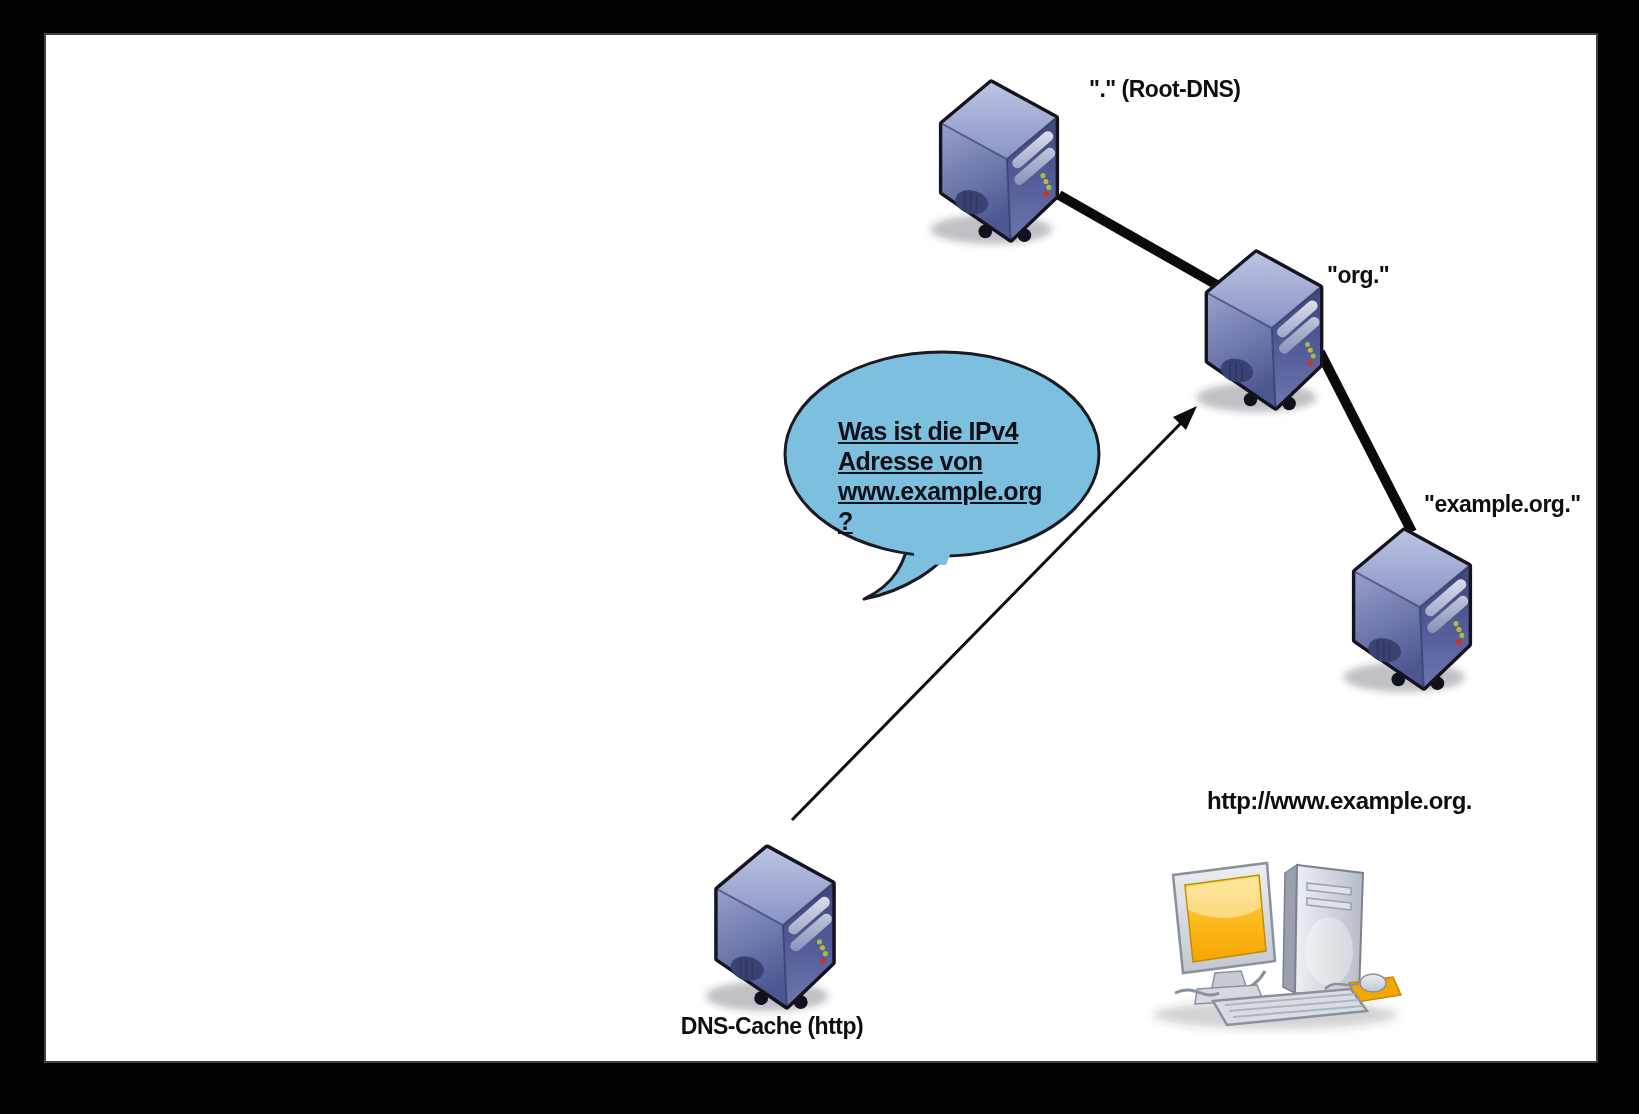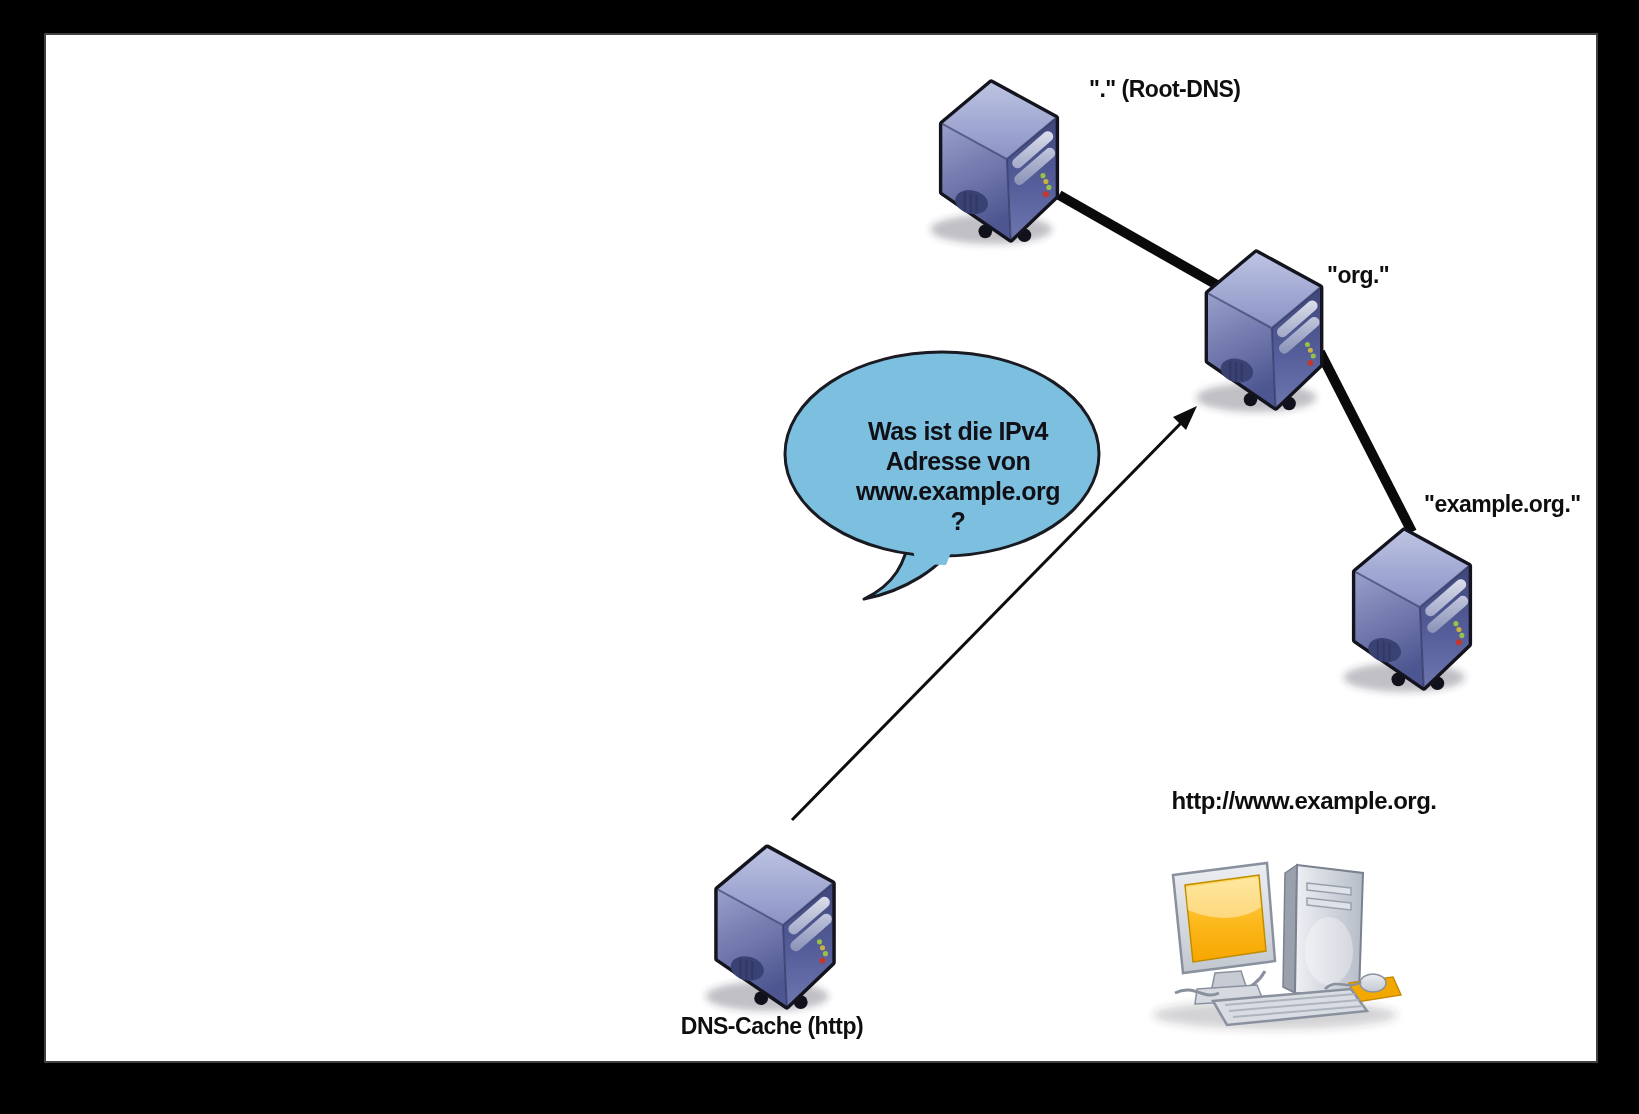--- a/index.html
+++ b/index.html
@@ -23,26 +23,27 @@
     font-weight:bold;
     font-size:23px;
     letter-spacing:-0.5px;
     color:#0e0e0e;
     white-space:nowrap;
   }
   .centered{text-align:center;}
   .bubble-text{
     position:absolute;
     left:792px;top:381px;width:240px;
-    text-align:center;
+    text-align:left;
     font-weight:bold;
     font-size:25px;
     line-height:30px;
     letter-spacing:-0.5px;
     color:#101016;
+    text-decoration:underline;
   }
   .bubble-text div{white-space:nowrap;}
 </style>
 </head>
 <body>
 
 <div class="frame">
   <div class="canvas">
 
     <svg class="scene" viewBox="0 0 1550 1026">
@@ -146,21 +147,21 @@
     </svg>
 
     <div class="node-label" style="left:1043px;top:41px;">"." (Root-DNS)</div>
 
     <div class="node-label" style="left:1281px;top:227px;">"org."</div>
 
     <div class="node-label" style="left:1378px;top:456px;">"example.org."</div>
 
     <div class="node-label centered" style="left:626px;top:978px;width:200px;">DNS-Cache (http)</div>
 
-    <div class="node-label centered" style="left:1090px;top:752px;width:336px;font-size:24px;">http://www.example.org.</div>
+    <div class="node-label centered" style="left:1090px;top:752px;width:336px;font-size:24px;text-align:right;">http://www.example.org.</div>
 
     <div class="bubble-text">
       <div>Was ist die IPv4</div>
       <div>Adresse von</div>
       <div>www.example.org</div>
       <div>?</div>
     </div>
 
   </div>
 </div>

